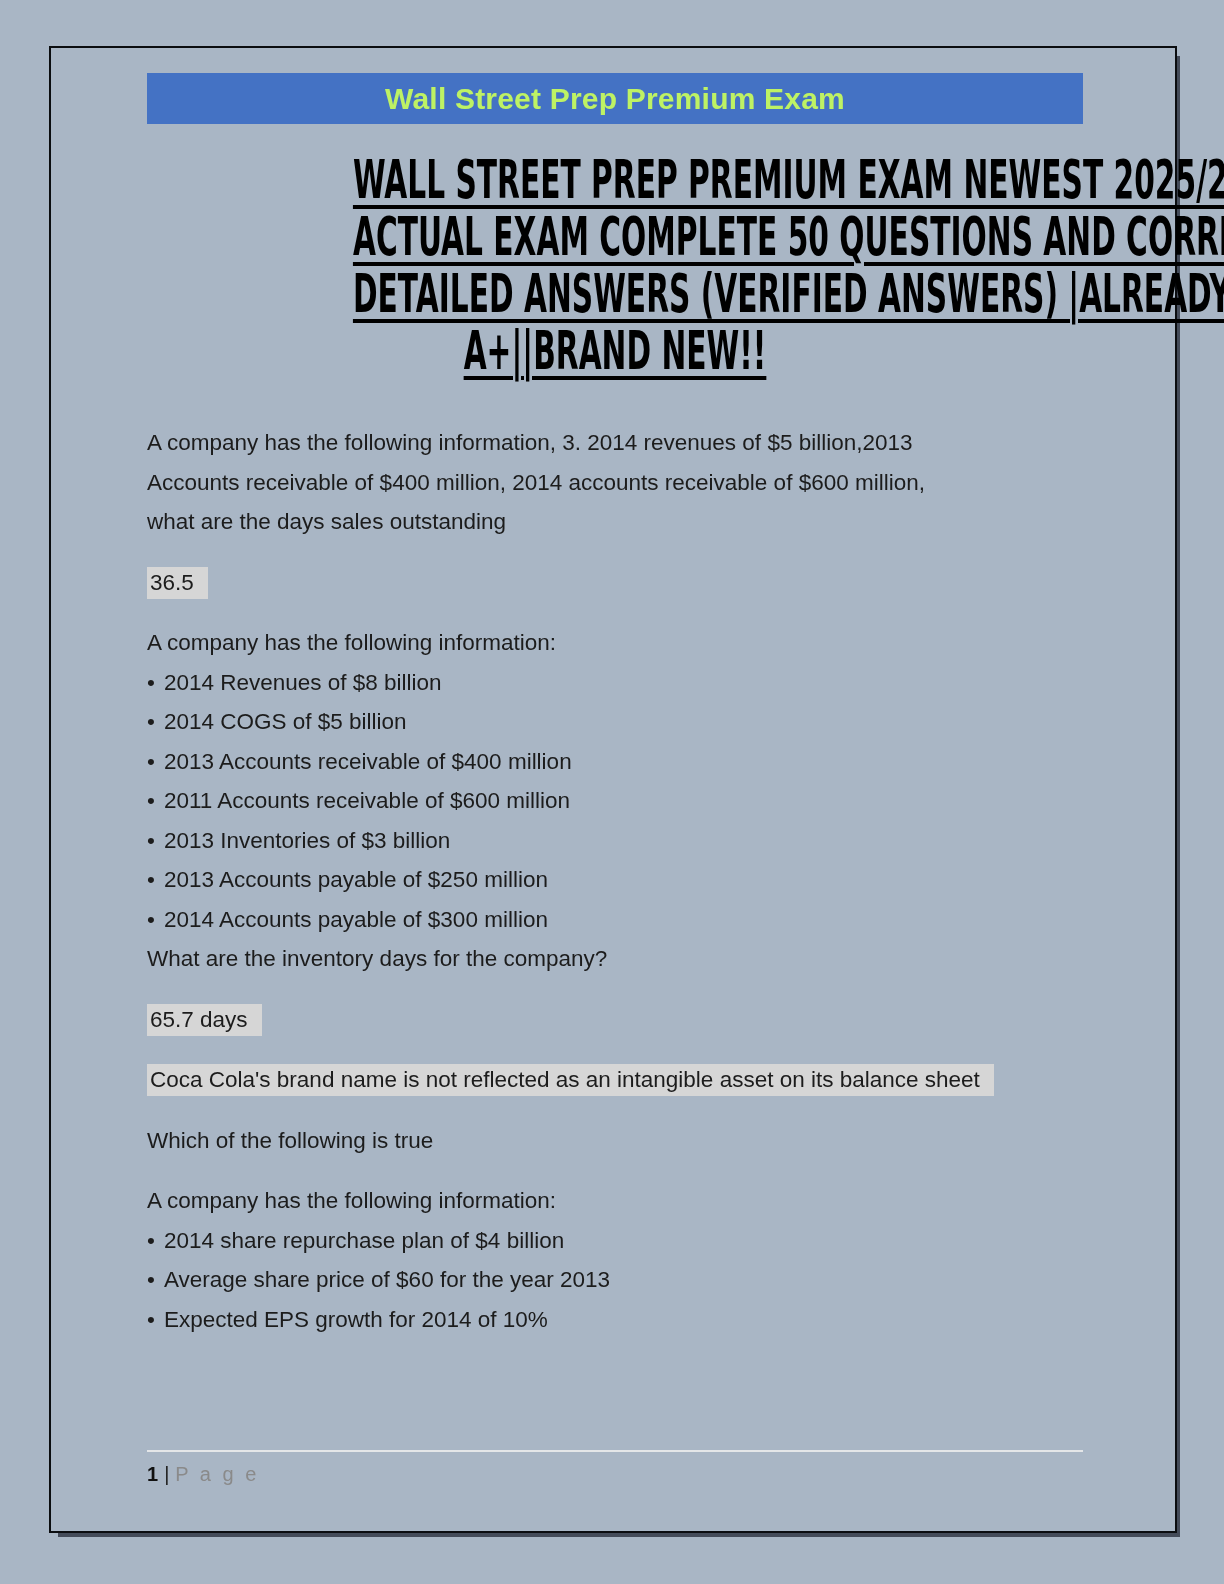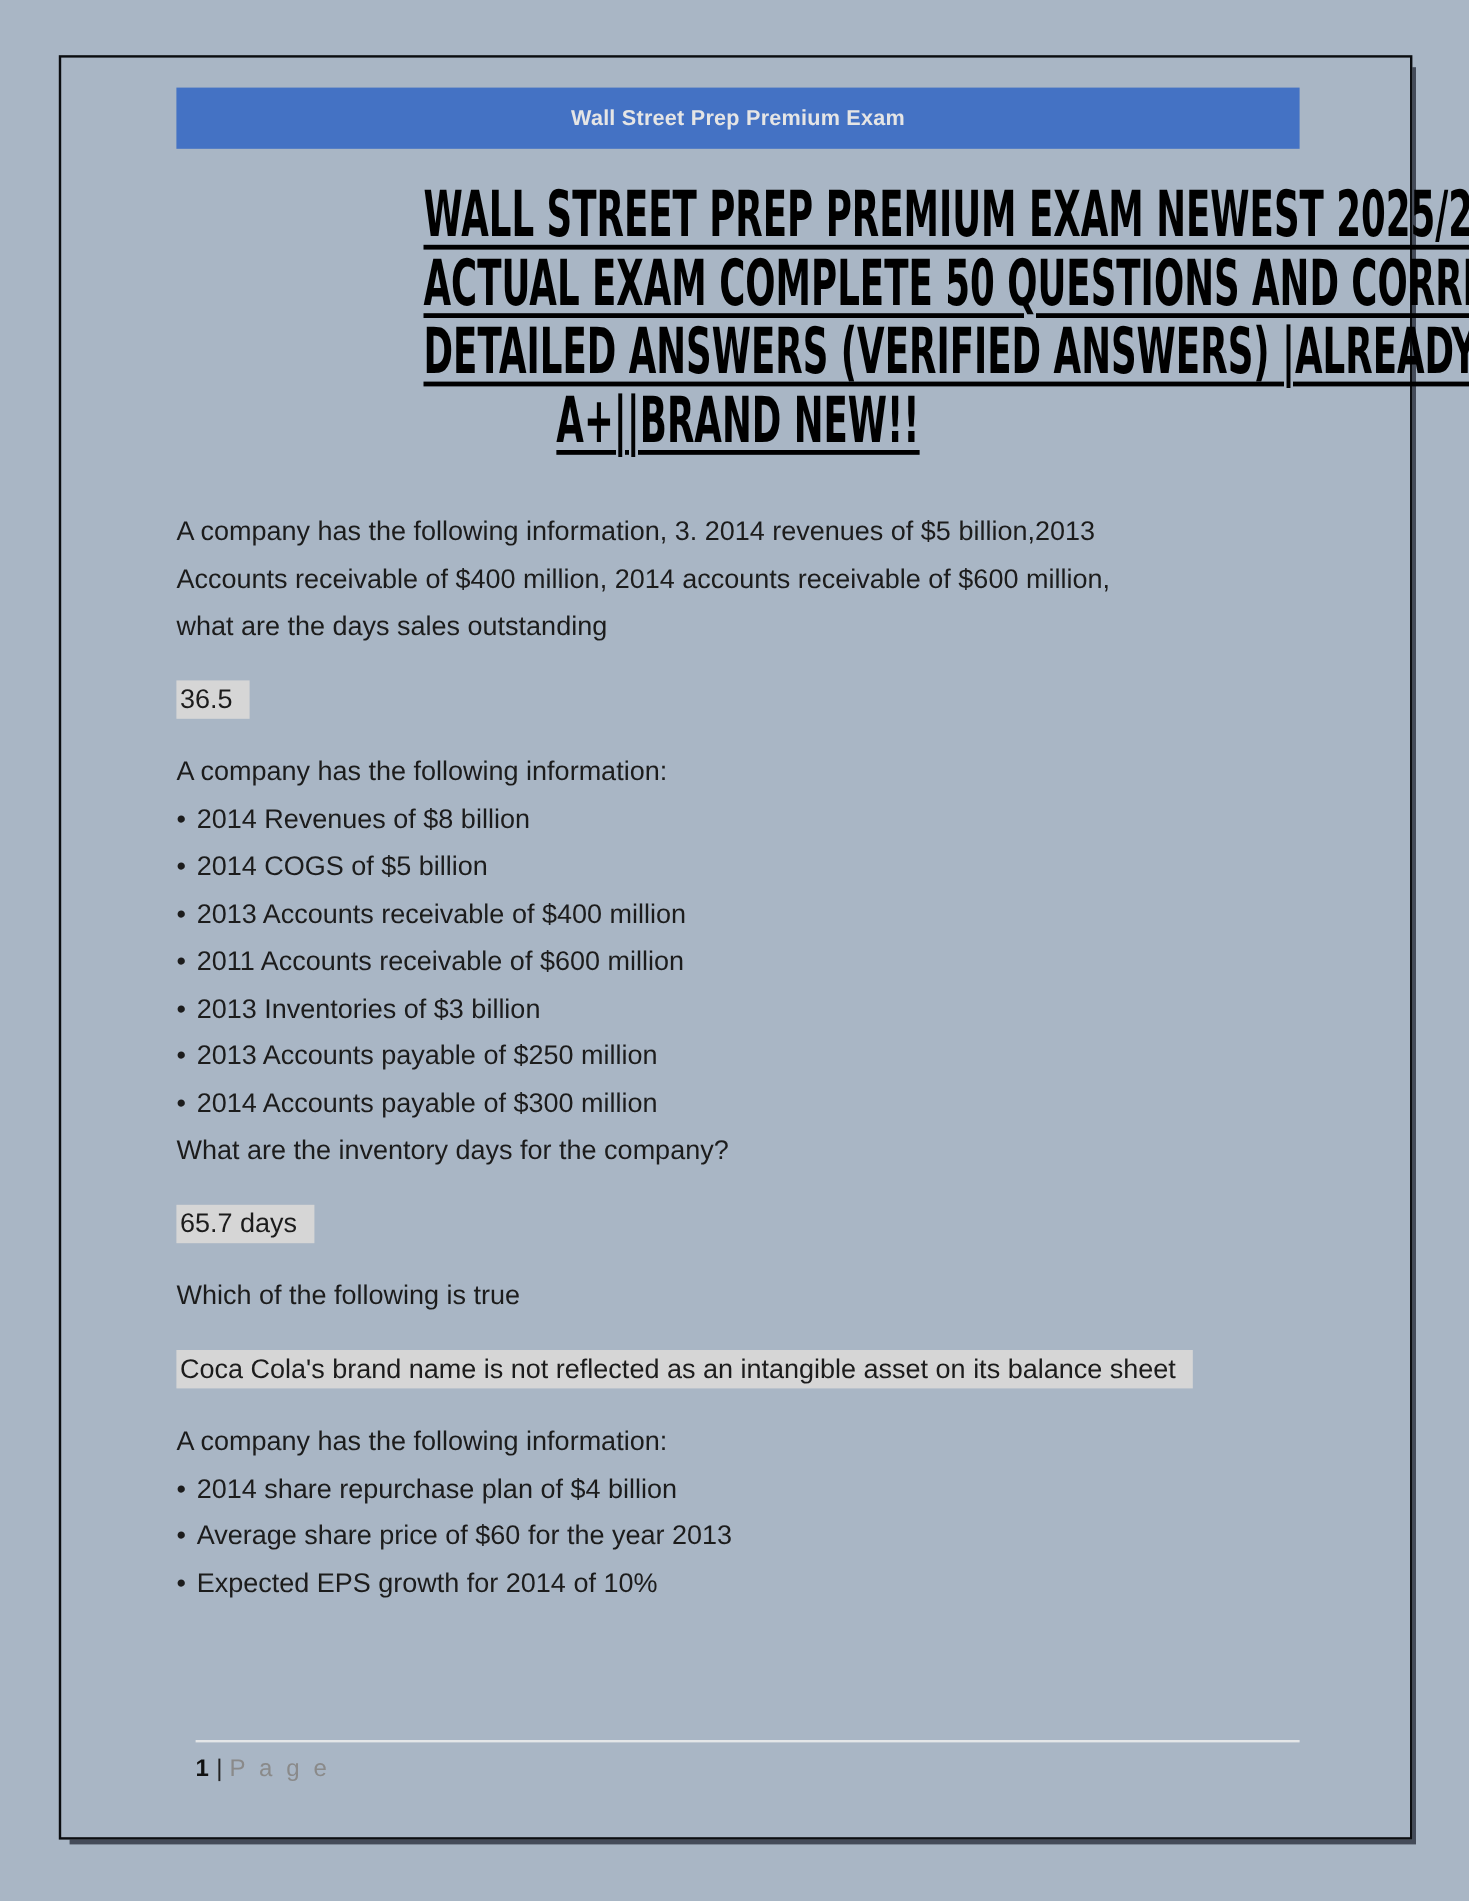--- a/index.html
+++ b/index.html
@@ -22,21 +22,21 @@
     border:2px solid #0b0d10;
     box-shadow:6px 7px 0 -3px rgba(42,49,61,.8);
     background:var(--page_bg);
     padding:25px 92px 0 96px;
   }
   .banner{
     width:936px;height:51px;background:var(--banner_blue);
     display:flex;align-items:center;justify-content:center;
   }
   .banner span{
-    color:#e5e5e5;font-size:18px;font-weight:bold;letter-spacing:.2px;
+    color:#bef264;font-size:30px;font-weight:bold;letter-spacing:.2px;
   }
   .doc-title{margin-top:27px;}
   .title-line{
     font-family:"DejaVu Sans","Liberation Sans",sans-serif;
     font-weight:bold;
     font-size:53px;
     line-height:57px;
     color:#000;
     text-align:center;
     white-space:nowrap;
@@ -48,21 +48,21 @@
     letter-spacing:0px;
   }
   .content{margin-top:44px;font-size:22.5px;color:var(--text_dark);}
   .qblock{margin-bottom:21px;}
   .line{line-height:39.5px;white-space:nowrap;}
   .dot{display:inline-block;margin-right:9px;}
   .hl{
     background:var(--highlight_gray);
     padding:3px 14px 4px 3px;
   }
-  .footer{position:absolute;left:112px;right:92px;bottom:44px;}
+  .footer{position:absolute;left:96px;right:92px;bottom:44px;}
   .footer-rule{height:2px;background:var(--rule_light);margin-bottom:9px;}
   .footer-text{font-size:20px;line-height:26px;}
   .pgnum{font-weight:bold;color:#111;}
   .pgsep{color:#222;margin:0 6px;}
   .pglabel{color:var(--footer_gray);letter-spacing:3px;}
 </style>
 </head>
 <body>
 
 <div class="page">
@@ -100,25 +100,25 @@
       <div class="line"><span class="dot">•</span><span>2013 Accounts payable of $250 million</span></div>
       <div class="line"><span class="dot">•</span><span>2014 Accounts payable of $300 million</span></div>
       <div class="line">What are the inventory days for the company?</div>
     </div>
 
     <div class="qblock">
       <div class="line"><span class="hl">65.7 days</span></div>
     </div>
 
     <div class="qblock">
-      <div class="line">Which of the following is true</div>
+      <div class="line"><span class="hl">Coca Cola's brand name is not reflected as an intangible asset on its balance sheet</span></div>
     </div>
 
     <div class="qblock">
-      <div class="line"><span class="hl">Coca Cola's brand name is not reflected as an intangible asset on its balance sheet</span></div>
+      <div class="line">Which of the following is true</div>
     </div>
 
     <div class="qblock">
       <div class="line">A company has the following information:</div>
       <div class="line"><span class="dot">•</span><span>2014 share repurchase plan of $4 billion</span></div>
       <div class="line"><span class="dot">•</span><span>Average share price of $60 for the year 2013</span></div>
       <div class="line"><span class="dot">•</span><span>Expected EPS growth for 2014 of 10%</span></div>
     </div>
 
   </div>

